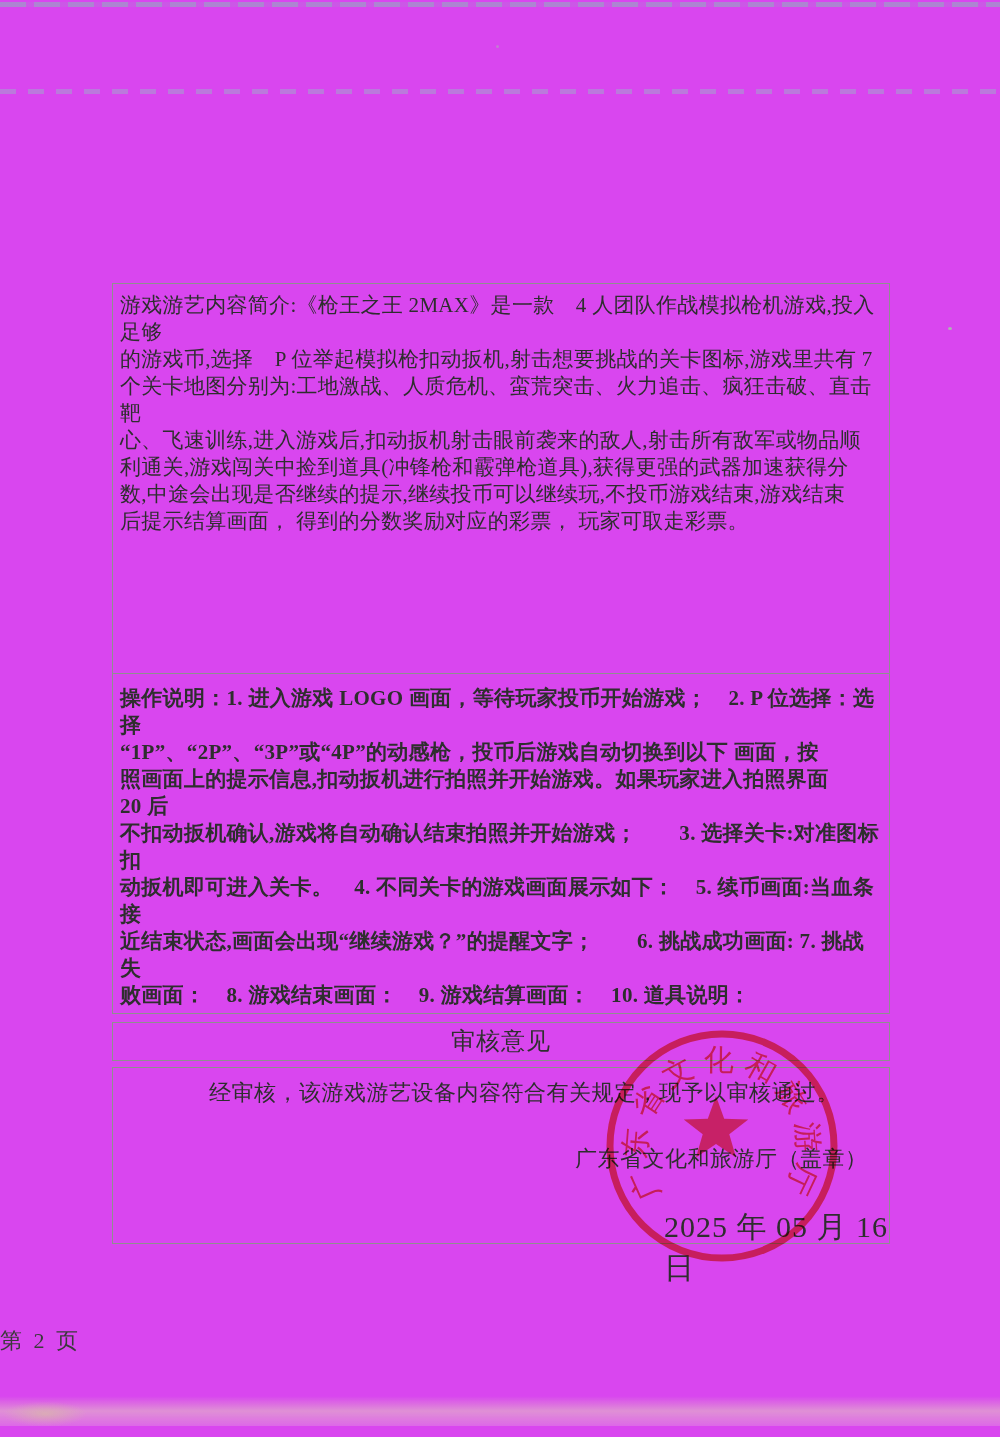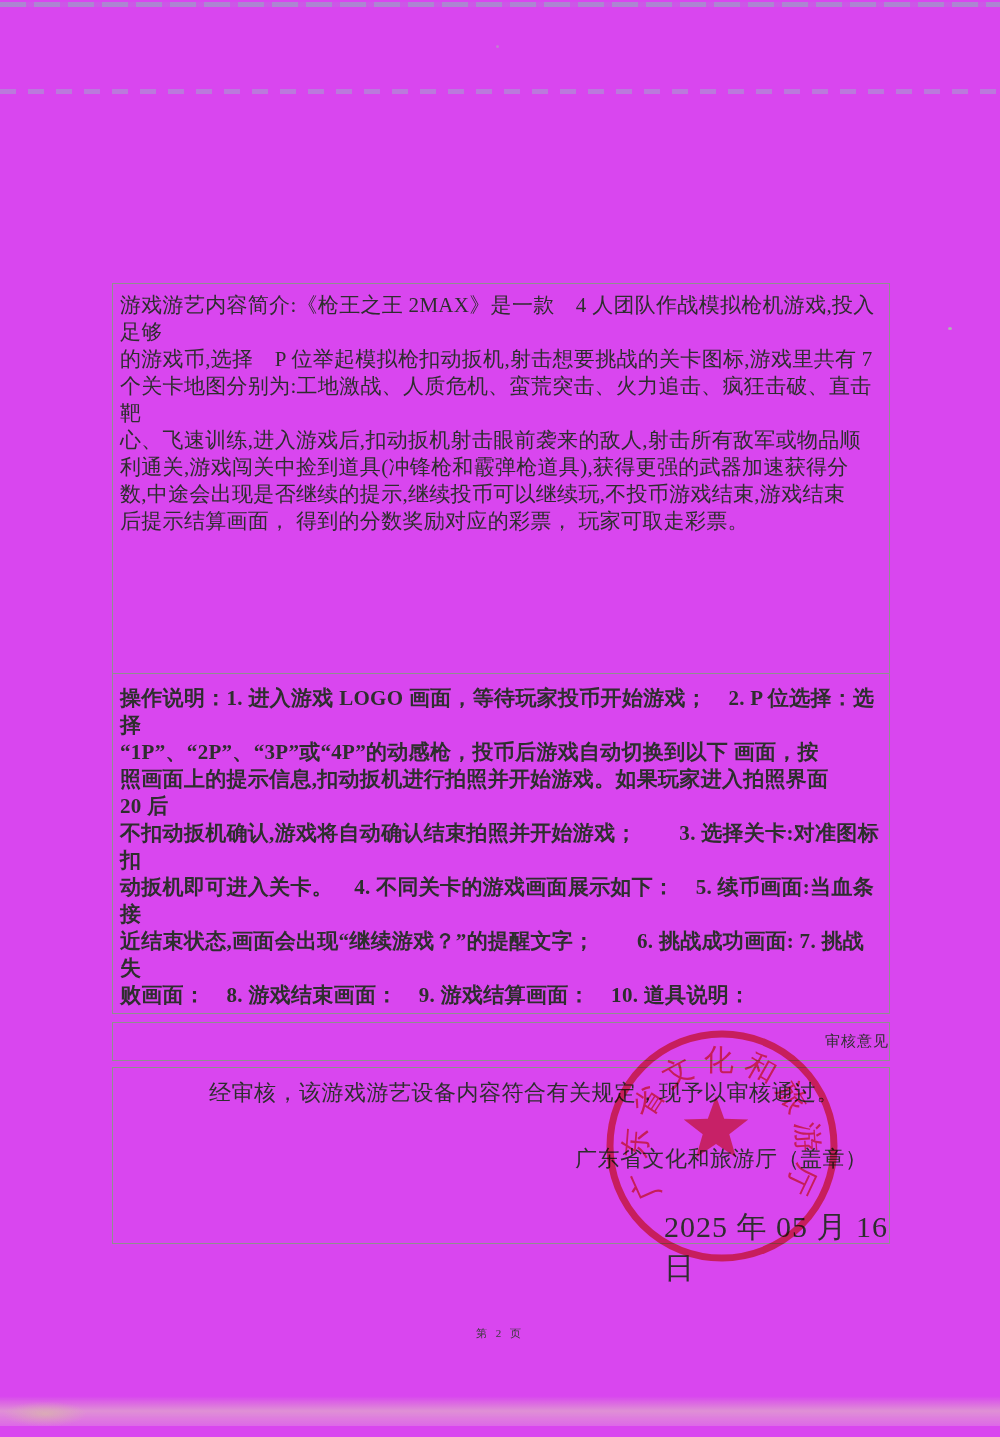--- a/index.html
+++ b/index.html
@@ -46,29 +46,29 @@
   .txt{
     white-space:pre-line;
     font-size:21px;line-height:27px;
     letter-spacing:.3px;
     padding:8px 4px 0 7px;
     color:#2e2e2e;
   }
   .cell-ops .txt{padding-top:11px;}
 
   .header-title{
-    text-align:right;font-size:15px;line-height:37px;letter-spacing:1px;color:#2f2f2f;
+    text-align:center;font-size:24px;line-height:37px;letter-spacing:1px;color:#2f2f2f;
   }
   .review-body{position:absolute;left:96px;top:10px;font-size:22px;letter-spacing:.5px;margin:0;}
   .review-signer{position:absolute;left:462px;top:76px;font-size:22px;letter-spacing:.5px;margin:0;}
   .review-date{position:absolute;left:551px;top:139px;font-size:30px;letter-spacing:1px;margin:0;}
 
   .footer{
     position:absolute;left:0;top:1326px;width:100%;
-    text-align:center;font-size:11px;letter-spacing:3px;color:#3a3a3a;
+    text-align:left;font-size:22px;letter-spacing:3px;color:#3a3a3a;
   }
 
   
   .stamp{
     position:absolute;left:0;top:0;width:1000px;height:1437px;
     mix-blend-mode:multiply;opacity:.85;pointer-events:none;
   }
   .seal-ring{fill:none;stroke:#e23a2e;stroke-width:7;opacity:.88;}
   .seal-star{fill:#e23a2e;opacity:.82;}
   .seal-text{

